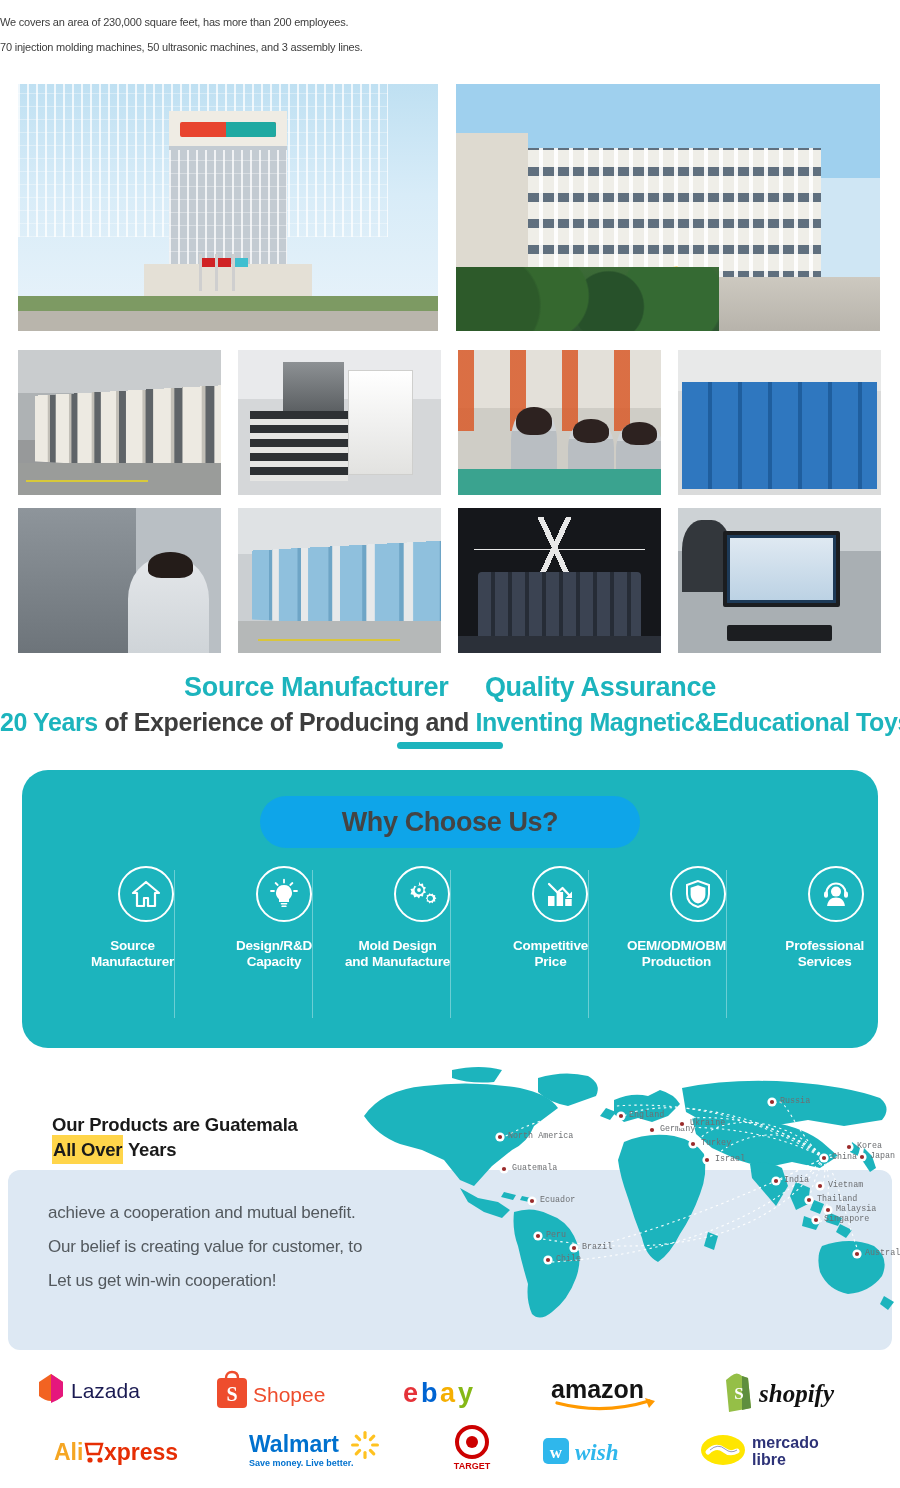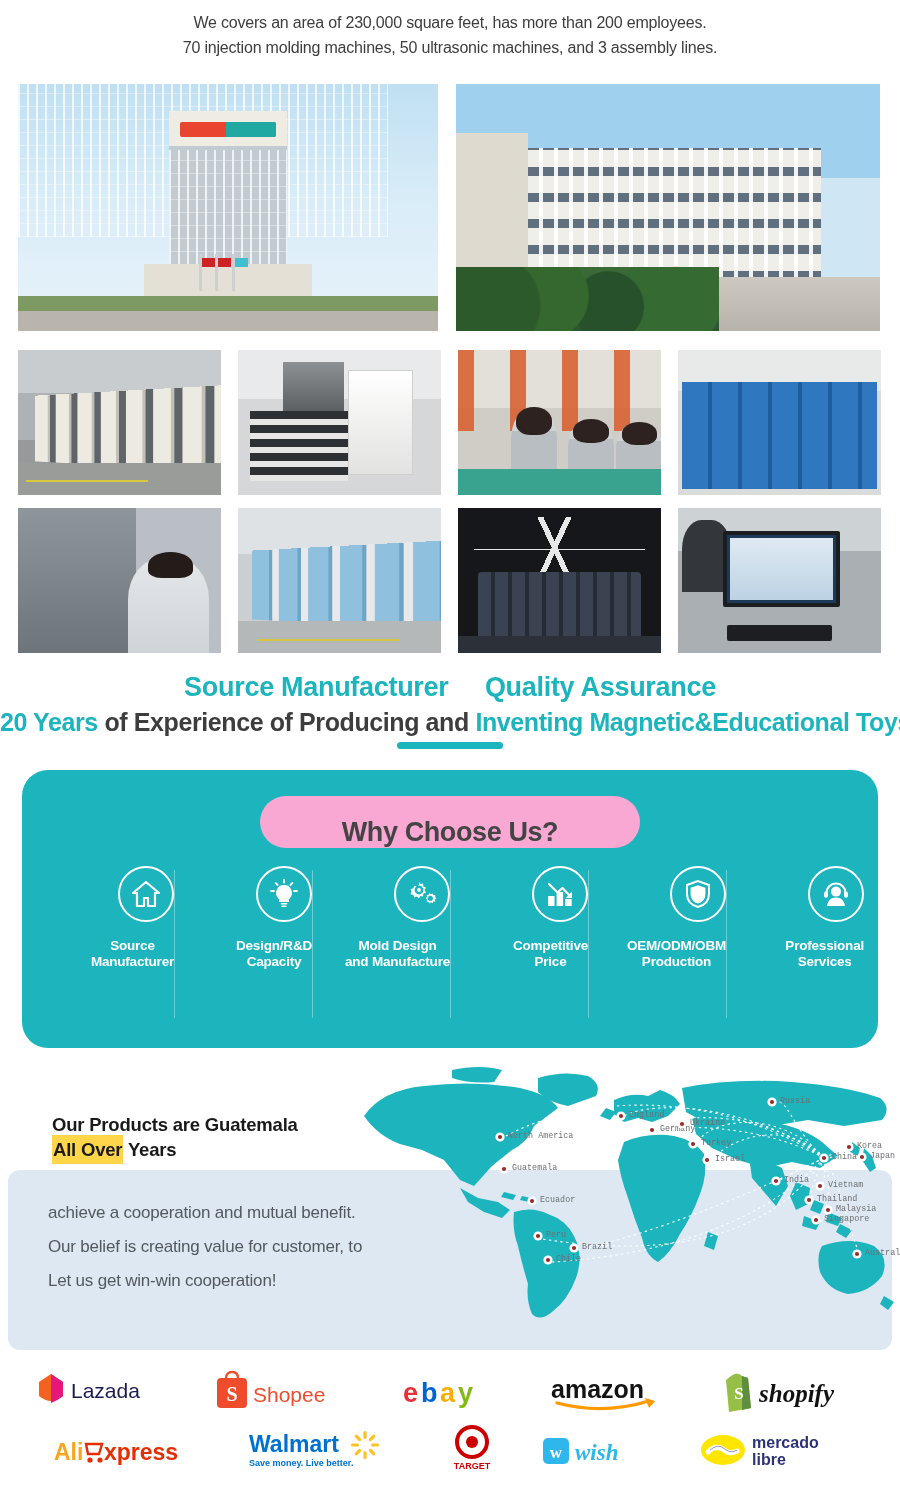--- a/index.html
+++ b/index.html
@@ -7,22 +7,22 @@
     width: 900px; height: 1488px;
     background: #ffffff;
     font-family: "Liberation Sans", sans-serif;
     overflow: hidden;
   }
   .page { position: relative; width: 900px; height: 1488px; background:#fff; }
 
   
   .intro {
     position: absolute; top: 10px; left: 0; width: 900px;
-    text-align: center; color: #3d3d3d;
-    font-size: 16px; line-height: 25px; font-weight: 500;
+    text-align: left; color: #3d3d3d;
+    font-size: 11px; line-height: 25px; font-weight: 500;
     letter-spacing: -0.2px;
   }
 
   
   .photo { position: absolute; overflow: hidden; background:#cfd6dc; }
   .photo .sky { position:absolute; inset:0; }
 
   
   .bldgA-sky { background: linear-gradient(#bfe0f2 0%, #d8ecf8 45%, #e9f3fa 100%); }
   .bldgA-main {
@@ -161,22 +161,22 @@
   .hl-bar { position:absolute; top:742px; left:50%; transform:translateX(-50%);
             width:106px; height:7px; background:#1cb4bd; border-radius:4px; }
 
   
   .why {
     position:absolute; left:22px; top:770px; width:856px; height:278px;
     background:#1cb4bd; border-radius:26px;
   }
   .why-pill{
     position:absolute; left:50%; transform:translateX(-50%); top:26px;
-    width:380px; height:52px; background:#f9a8d4; border-radius:26px;
-    display:flex; align-items:flex-end; justify-content:center;
+    width:380px; height:52px; background:#0ea5e9; border-radius:26px;
+    display:flex; align-items:center; justify-content:center;
   }
   .why-pill span{ font-size:27px; font-weight:700; color:#444; letter-spacing:-0.4px;}
   .why-cols{ position:absolute; left:14px; top:96px; width:828px; height:160px;
     display:flex; }
   .why-col{ flex:1; position:relative; display:flex; flex-direction:column;
     align-items:flex-end; }
   .why-col + .why-col:before{
     content:""; position:absolute; left:0; top:4px; width:1px; height:148px;
     background:rgba(255,255,255,.35);
   }

